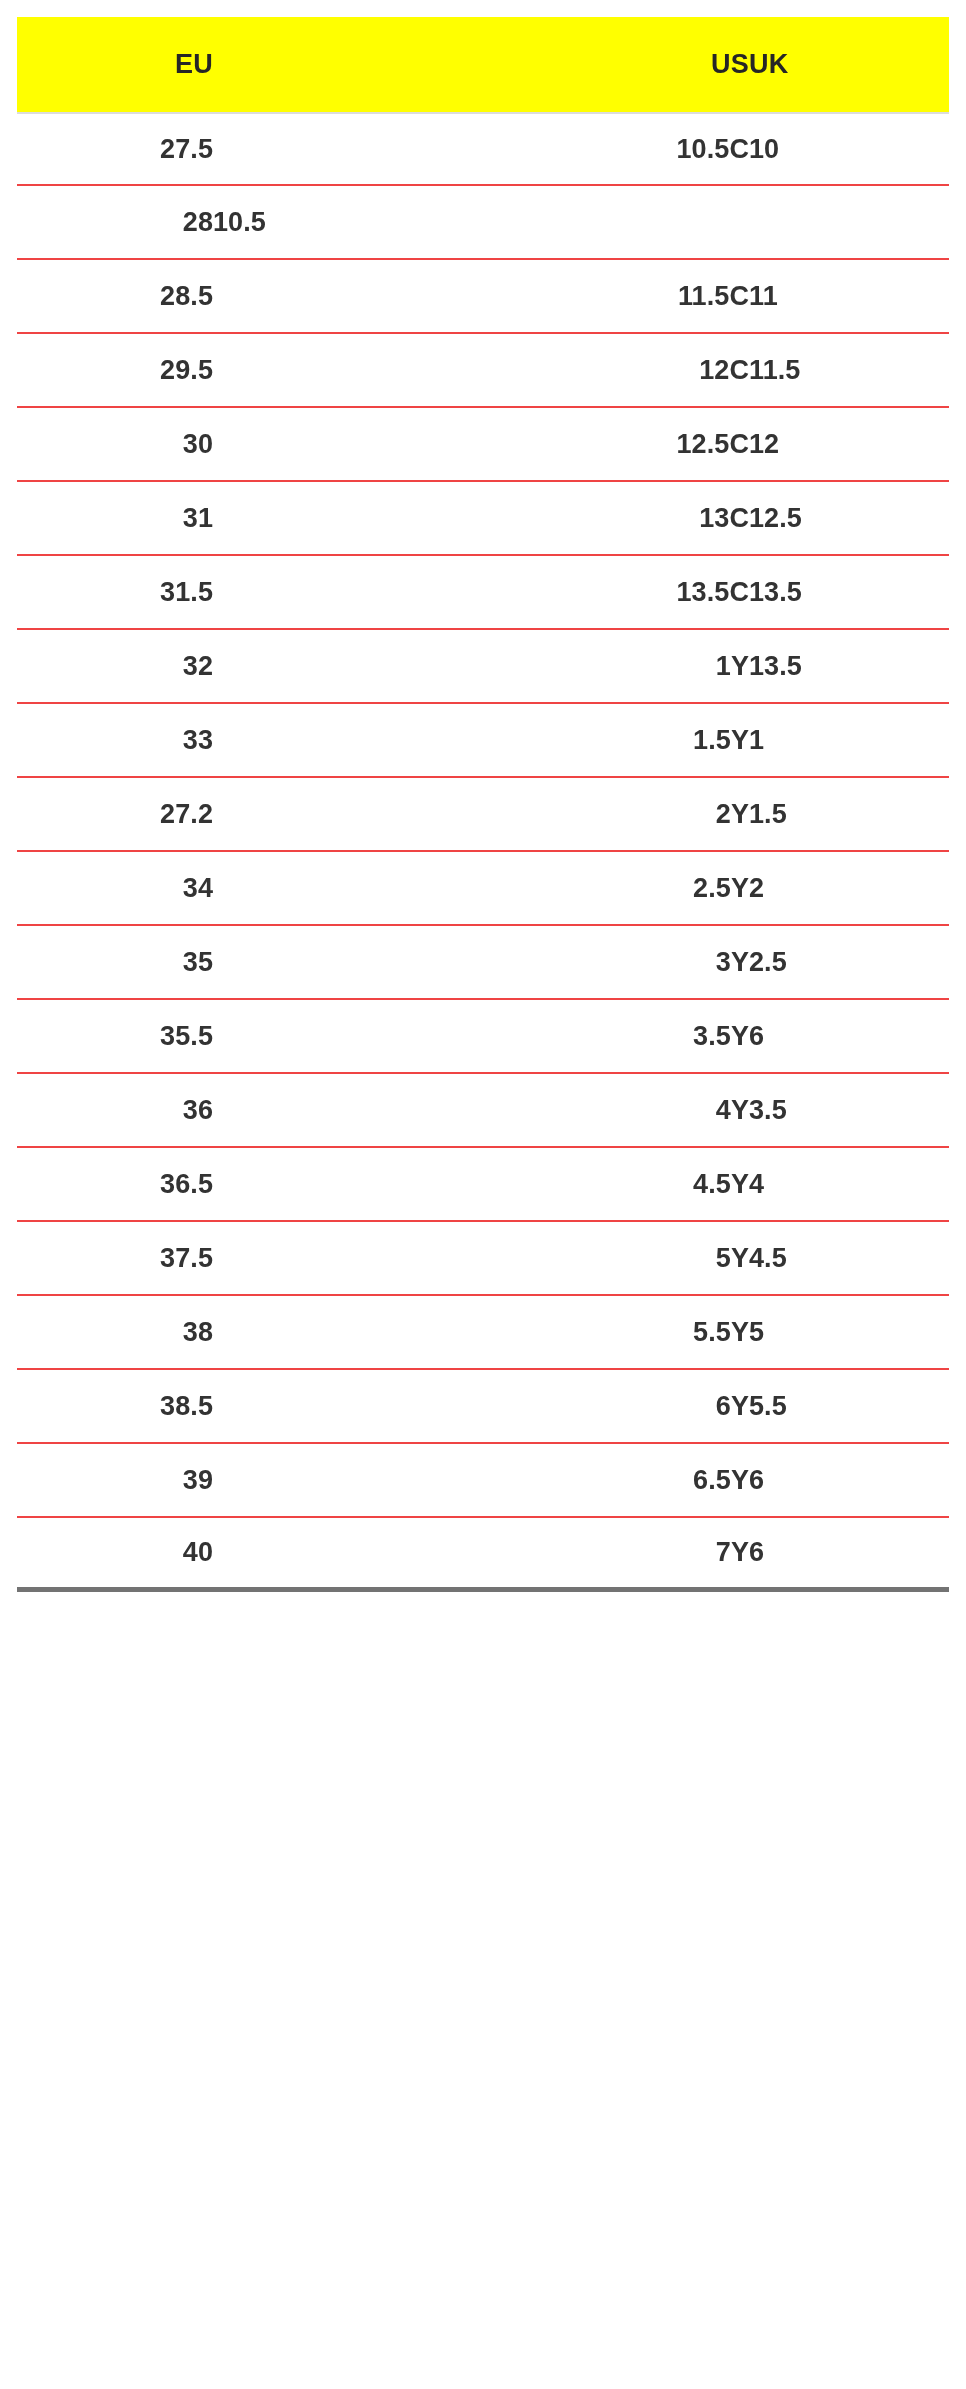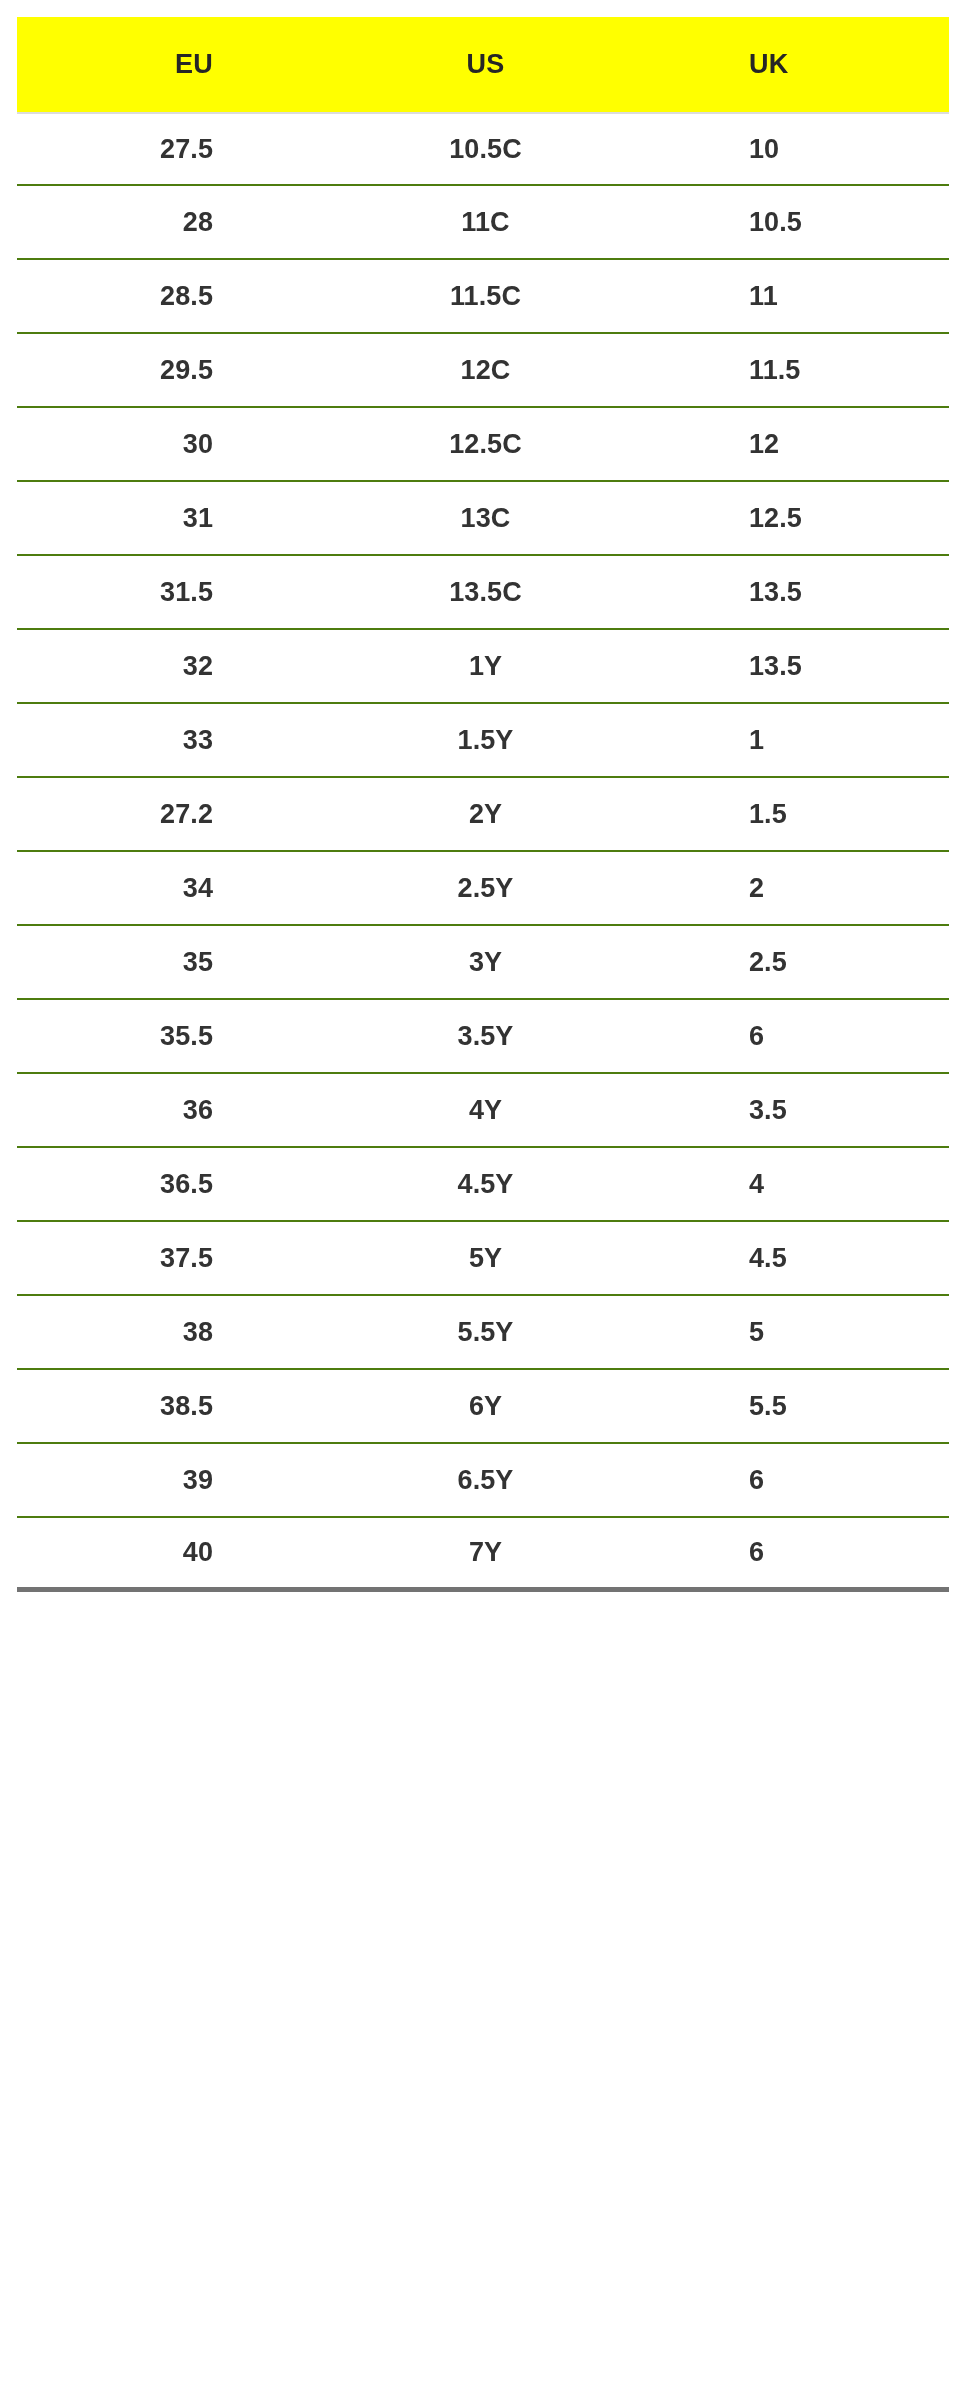--- a/index.html
+++ b/index.html
@@ -46,39 +46,39 @@
   }
 
   
   .cell-eu {
     width: 196px;          
     text-align: right;
     flex: 0 0 196px;
   }
   .cell-us {
     padding-left: 9px;
-    text-align: center;
+    text-align: right;
     flex: 1 1 auto;
   }
   .cell-uk {
     text-align: left;
     flex: 0 0 200px;
     padding-right: 0;
   }
 
   
   .chart-body {
     background: #ffffff;
   }
   .chart-row {
     display: flex;
     align-items: center;
     height: 74px;
     box-sizing: border-box;
-    border-bottom: 2px solid #4d7c0f;
+    border-bottom: 2px solid #ef4444;
     background: #ffffff;
   }
   .chart-row:first-child {
     border-top: 2px solid #dcdcdc;
   }
   .chart-row:last-child {
     border-bottom: 5px solid #737373;
   }
   .chart-row .cell-eu,
   .chart-row .cell-us,
@@ -104,21 +104,20 @@
   </div>
 
   <div class="chart-body">
       <div class="chart-row">
         <div class="cell-eu">27.5</div>
         <div class="cell-us">10.5C</div>
         <div class="cell-uk">10</div>
       </div>
       <div class="chart-row">
         <div class="cell-eu">28</div>
-        <div class="cell-us">11C</div>
         <div class="cell-uk">10.5</div>
       </div>
       <div class="chart-row">
         <div class="cell-eu">28.5</div>
         <div class="cell-us">11.5C</div>
         <div class="cell-uk">11</div>
       </div>
       <div class="chart-row">
         <div class="cell-eu">29.5</div>
         <div class="cell-us">12C</div>

